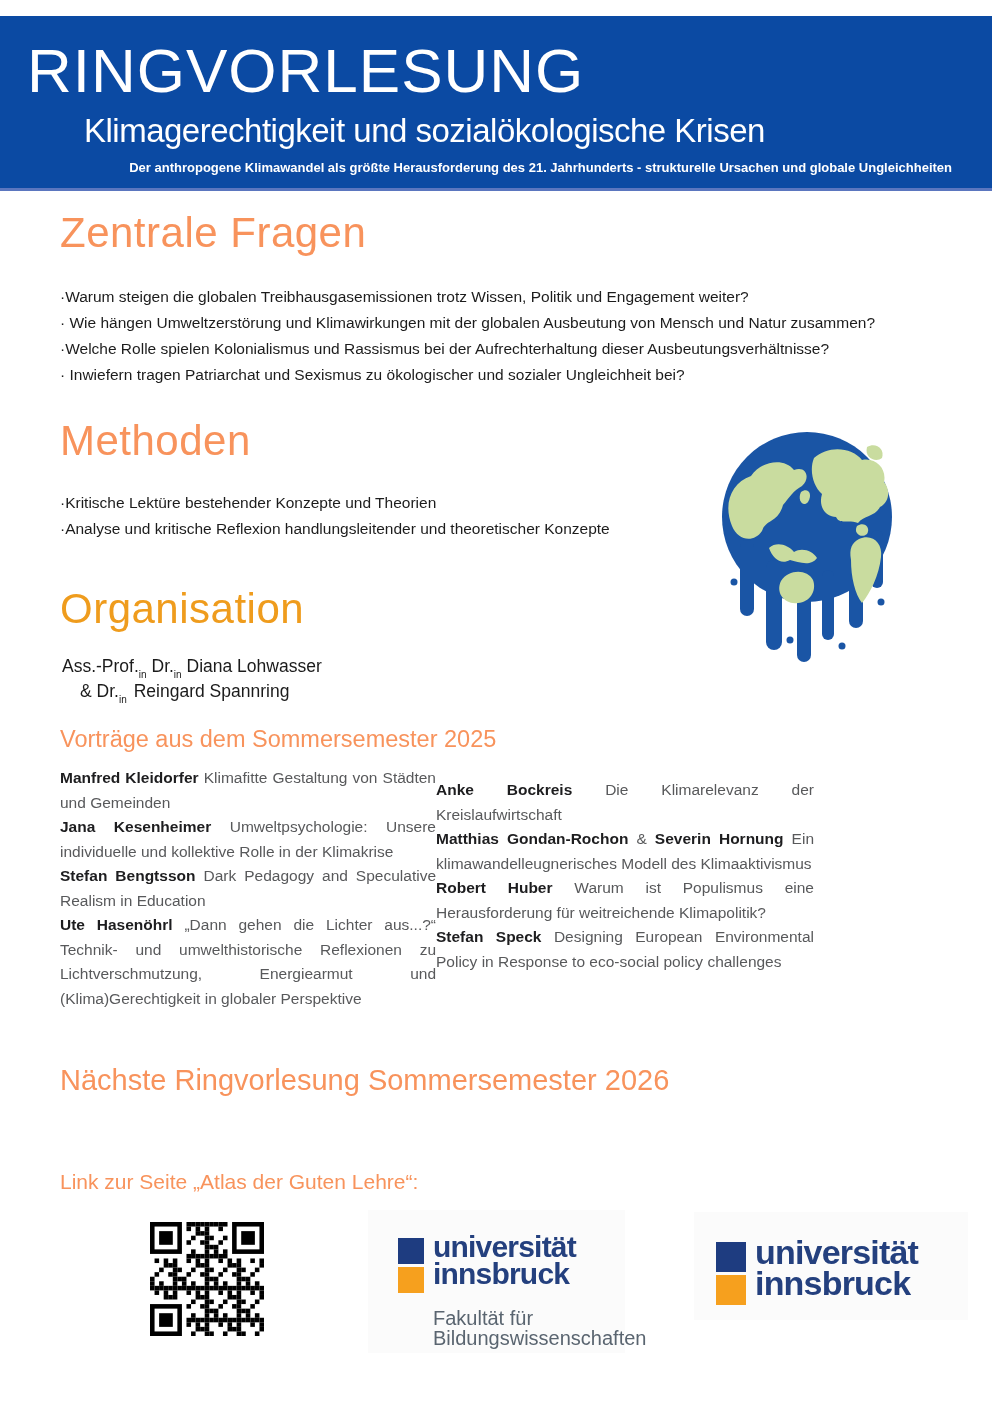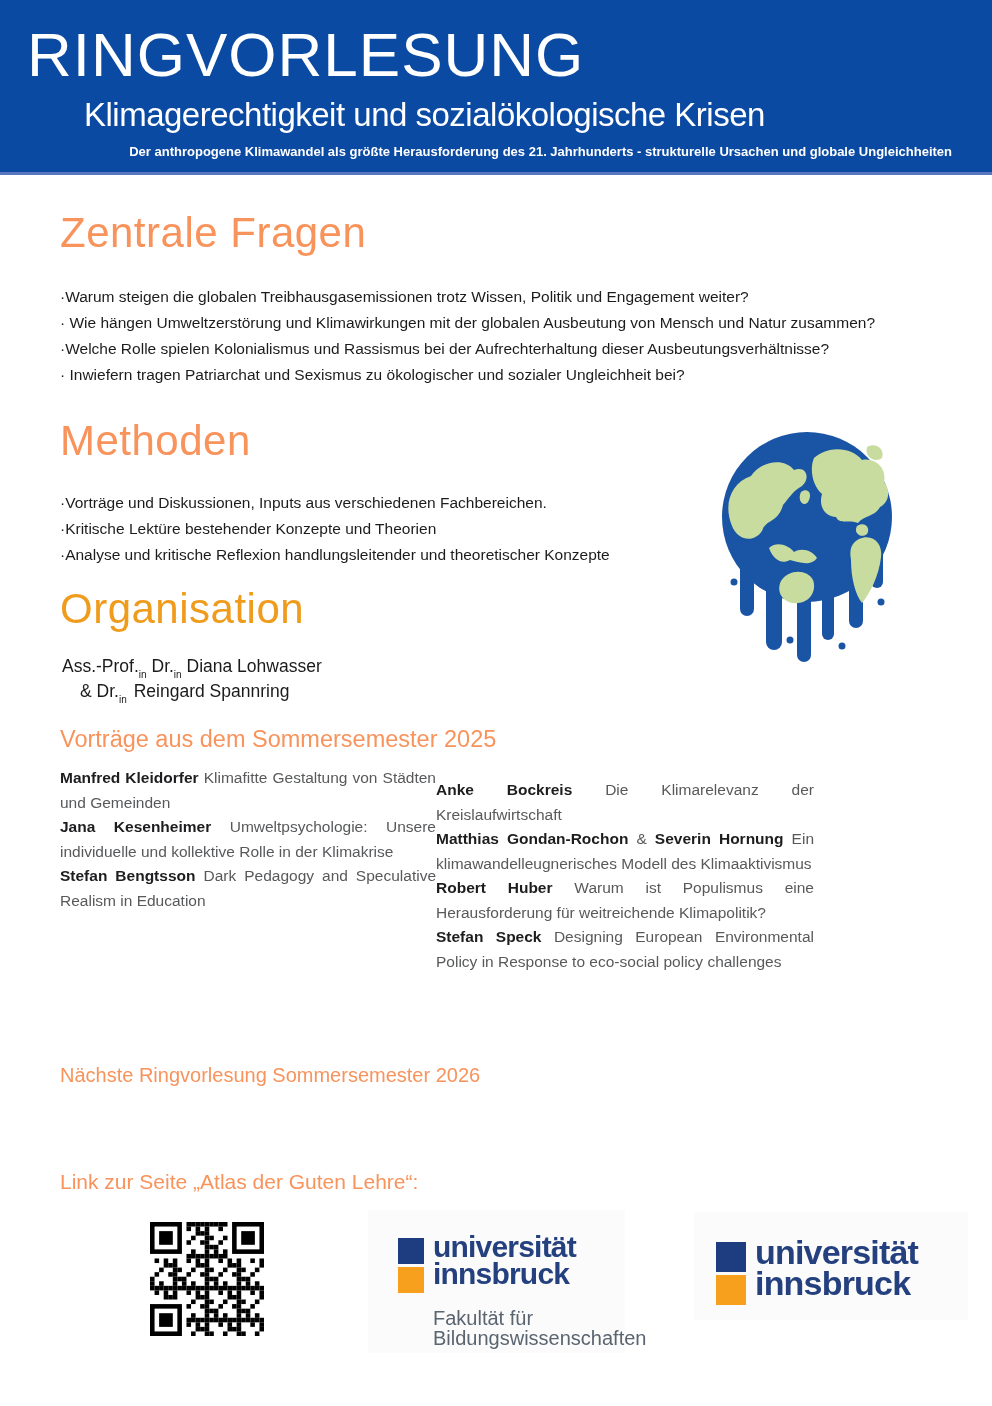--- a/index.html
+++ b/index.html
@@ -1,34 +1,34 @@
 <!DOCTYPE html>
 <html><head>
 <meta charset="utf-8">
 <style>
   html,body{margin:0;padding:0;background:#fff;}
   .page{position:relative;width:992px;height:1406px;background:#ffffff;
         font-family:"Liberation Sans","DejaVu Sans",sans-serif;overflow:hidden;}
 
   
-  .banner{position:absolute;left:0;top:0;width:992px;height:175px;background:#0b4aa3;
+  .banner{position:absolute;left:0;top:16px;width:992px;height:175px;background:#0b4aa3;
           border-bottom:3px solid #5b76bf;box-sizing:border-box;}
   .banner-title{position:absolute;left:27px;top:24px;font-size:62px;line-height:1.0;
                 color:#ffffff;font-weight:400;letter-spacing:1px;white-space:nowrap;}
   .banner-sub{position:absolute;left:84px;top:96px;font-size:33px;color:#ffffff;
               font-weight:400;letter-spacing:-0.5px;white-space:nowrap;}
   .banner-tag{position:absolute;right:40px;top:144px;font-size:13px;color:#ffffff;
               font-weight:700;white-space:nowrap;}
 
   
   .h-big{position:absolute;left:60px;font-size:42px;font-weight:400;color:#f8935c;
          letter-spacing:0.5px;white-space:nowrap;line-height:1.1;}
   #h-organisation{color:#ef9c1d;}
   .h-sub{position:absolute;left:60px;font-size:23.5px;font-weight:400;color:#f8935c;white-space:nowrap;}
-  #h-naechste{font-size:20px;}
+  #h-naechste{font-size:29px;}
   #h-link{font-size:21px;}
 
   
   .bullets{position:absolute;left:60px;width:880px;font-size:15.5px;line-height:26px;color:#1c1c1c;}
   .bullets p{margin:0;}
 
   
   .org{position:absolute;left:62px;font-size:17.5px;line-height:25px;color:#1b1b1b;}
   .org p{margin:0;}
   .org .line2{padding-left:18px;}
@@ -76,21 +76,20 @@
   <div class="h-big" style="top:210px" id="h-zentrale">Zentrale Fragen</div>
   <div class="bullets" style="top:284px">
     <p>·Warum steigen die globalen Treibhausgasemissionen trotz Wissen, Politik und Engagement weiter?</p>
     <p>· Wie hängen Umweltzerstörung und Klimawirkungen mit der globalen Ausbeutung von Mensch und Natur zusammen?</p>
     <p>·Welche Rolle spielen Kolonialismus und Rassismus bei der Aufrechterhaltung dieser Ausbeutungsverhältnisse?</p>
     <p>· Inwiefern tragen Patriarchat und Sexismus zu ökologischer und sozialer Ungleichheit bei?</p>
   </div>
 
   <div class="h-big" style="top:418px" id="h-methoden">Methoden</div>
   <div class="bullets" style="top:490px">
-    <p>·Vorträge und Diskussionen, Inputs aus verschiedenen Fachbereichen.</p>
     <p>·Kritische Lektüre bestehender Konzepte und Theorien</p>
     <p>·Analyse und kritische Reflexion handlungsleitender und theoretischer Konzepte</p>
   </div>
 
   <svg class="earth" viewBox="0 0 178 236">
     <g fill="#1a55a5">
       <circle cx="89" cy="87" r="85"></circle>
       <rect x="22" y="110" width="14" height="76" rx="7"></rect>
       <circle cx="16" cy="152" r="3.5"></circle>
       <rect x="48" y="130" width="16" height="90" rx="8"></rect>
@@ -128,20 +127,21 @@
     <p class="line2"><span>&amp; Dr.</span><sub>in</sub><span class="gap">Reingard Spannring</span></p>
   </div>
 
   <div class="h-sub" style="top:726px" id="h-vortraege">Vorträge aus dem Sommersemester 2025</div>
 
   <div class="cols">
     <div class="col left">
       <p><b>Manfred Kleidorfer</b><span> Klimafitte Gestaltung von Städten und Gemeinden</span></p>
       <p><b>Jana Kesenheimer</b><span> Umweltpsychologie: Unsere individuelle und kollektive Rolle in der Klimakrise</span></p>
       <p><b>Stefan Bengtsson</b><span> Dark Pedagogy and Speculative Realism in Education</span></p>
+      <p><b>Ute Hasenöhrl</b><span> „Dann gehen die Lichter aus...?“ Technik- und umwelthistorische Reflexionen zu Lichtverschmutzung, Energiearmut und (Klima)Gerechtigkeit in globaler Perspektive</span></p>
     </div>
     <div class="col right">
       <p><b>Anke Bockreis</b><span> Die Klimarelevanz der Kreislaufwirtschaft</span></p>
       <p><b>Matthias Gondan-Rochon</b><span class="amp"> &amp; </span><b>Severin Hornung</b><span> Ein klimawandelleugnerisches Modell des Klimaaktivismus</span></p>
       <p><b>Robert Huber</b><span> Warum ist Populismus eine Herausforderung für weitreichende Klimapolitik?</span></p>
       <p><b>Stefan Speck</b><span> Designing European Environmental Policy in Response to eco-social policy challenges</span></p>
     </div>
   </div>
 
   <div class="h-sub" style="top:1064px" id="h-naechste">Nächste Ringvorlesung Sommersemester 2026</div>

